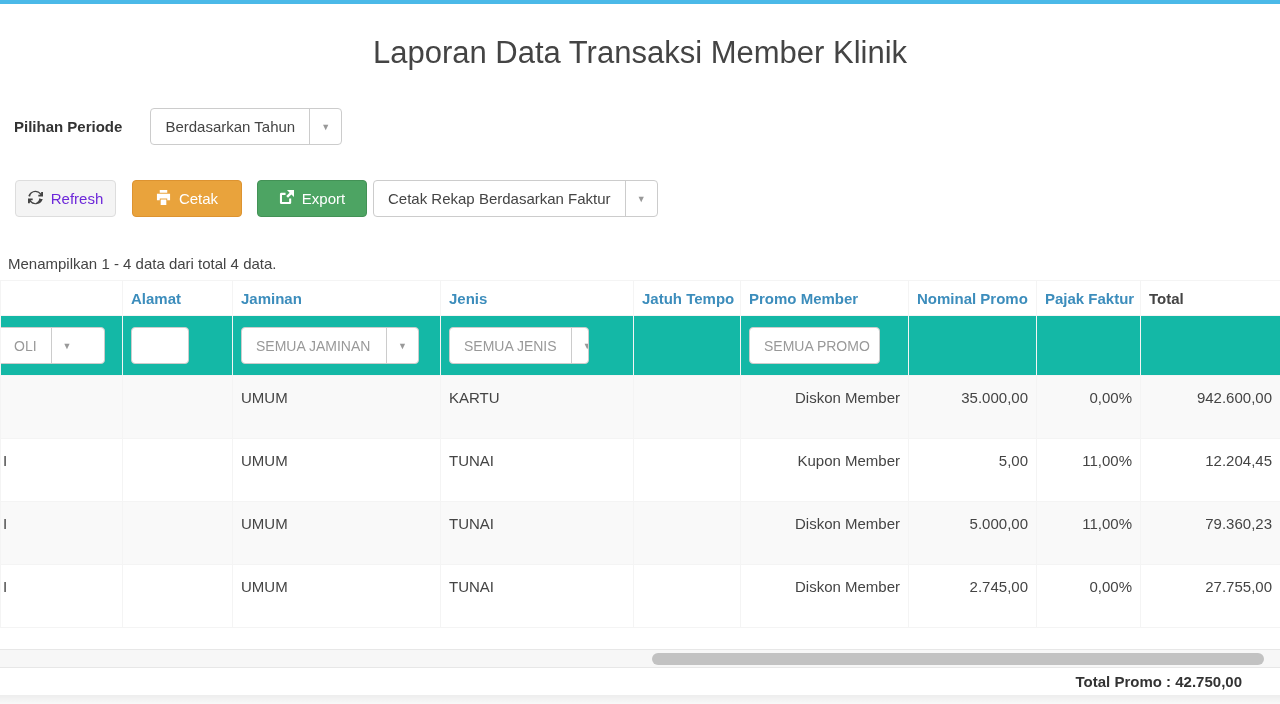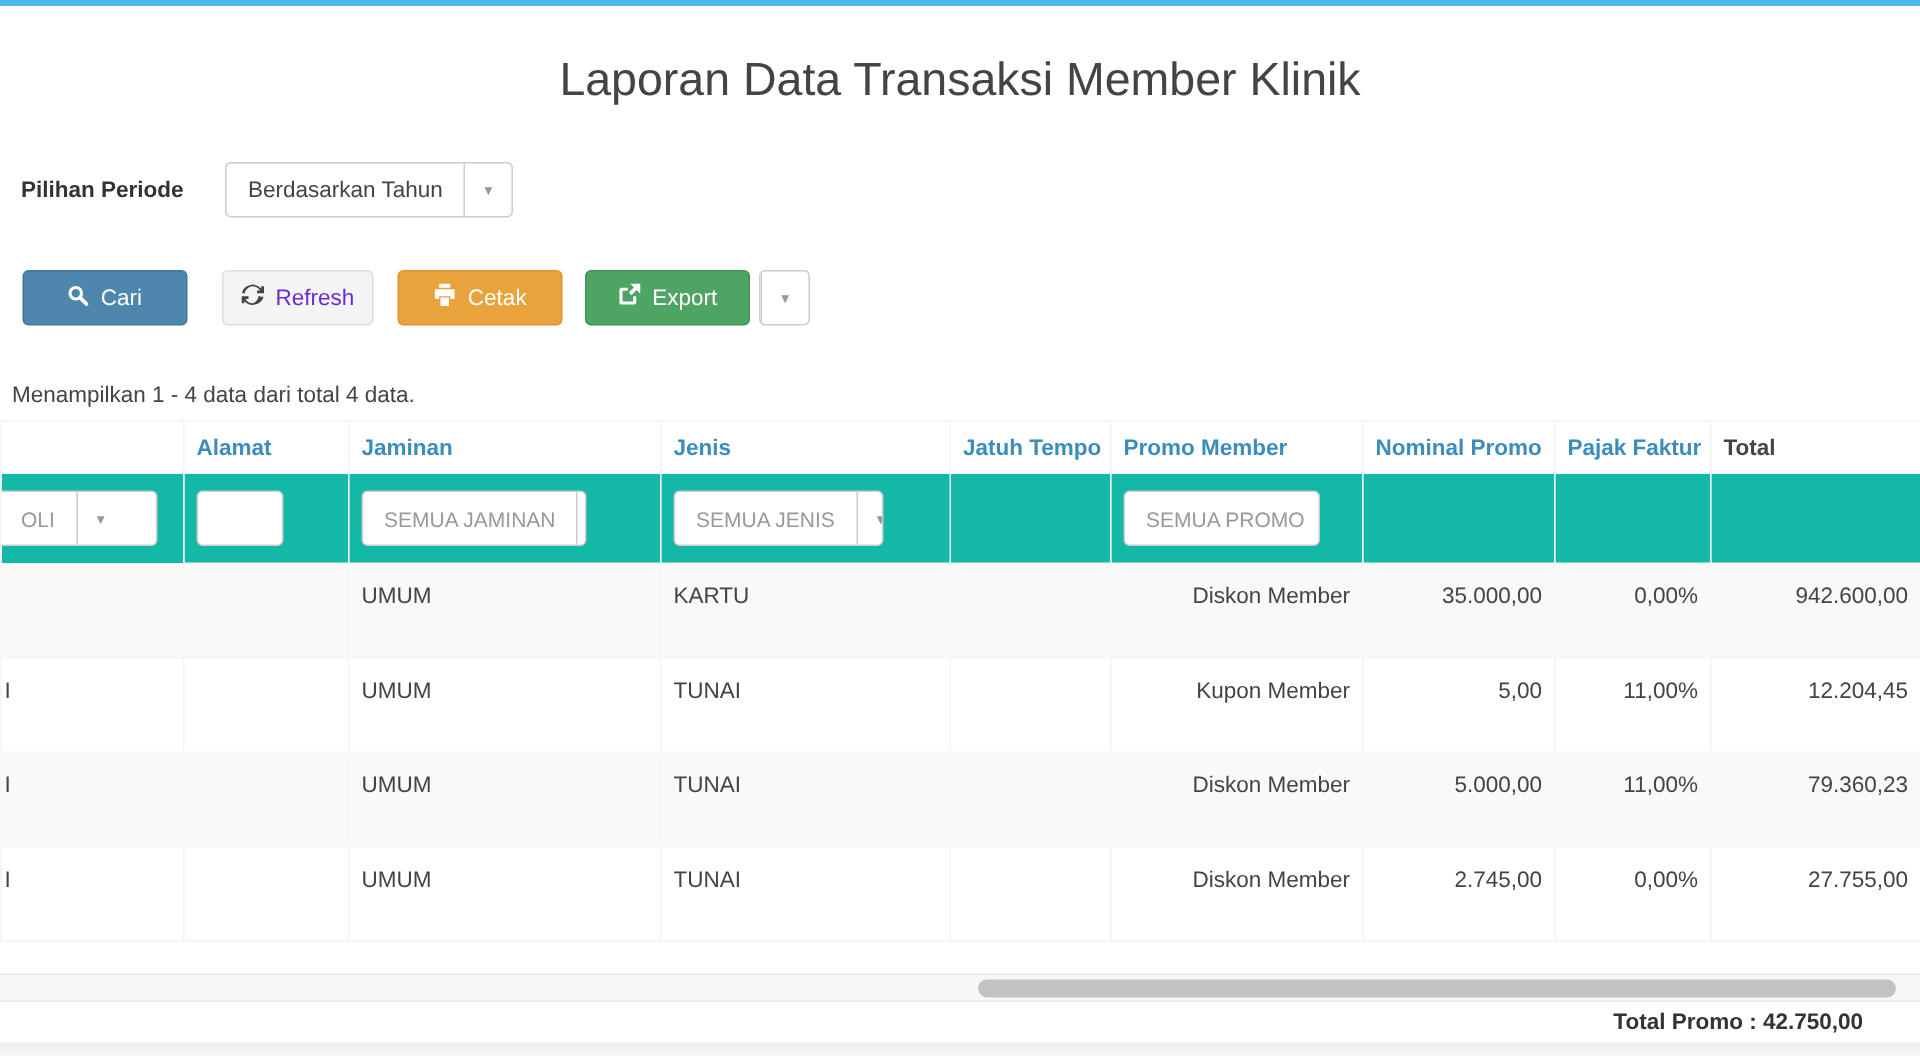--- a/index.html
+++ b/index.html
@@ -86,47 +86,41 @@
 
 <div class="period-row">
   <span class="period-label">Pilihan Periode</span>
   <div class="select-box">
     <span class="select-text">Berdasarkan Tahun</span>
     <span class="select-caret">▼</span>
   </div>
 </div>
 
 <div class="btn-row">
-  <button class="btn btn-cari">
-    <span><svg width="14" height="14" viewBox="0 0 16 16">
-          <circle cx="6.3" cy="6.3" r="4.4" fill="none" stroke="#fff" stroke-width="2.4"></circle>
-          <line x1="9.8" y1="9.8" x2="14.6" y2="14.6" stroke="#fff" stroke-width="2.8" stroke-linecap="round"></line>
-        </svg></span>
-    <span>Cari</span>
-  </button>
   <button class="btn btn-refresh">
     <span><svg width="15" height="15" viewBox="0 0 16 16">
           <path fill="#444" d="M8 2a6 6 0 0 1 5.2 3H11v2h5V2h-2v1.6A8 8 0 0 0 .3 6.5l1.9.6A6 6 0 0 1 8 2zm6 7.5-1.9-.6A6 6 0 0 1 8 14a6 6 0 0 1-5.2-3H5V9H0v5h2v-1.6A8 8 0 0 0 15.7 9.5z"></path>
         </svg></span>
     <span>Refresh</span>
   </button>
   <button class="btn btn-cetak">
     <span><svg width="15" height="15" viewBox="0 0 16 16">
           <path fill="#fff" d="M4 0h8v3H4zM1 4h14v7h-3V9H4v2H1zM5 10h6v6H5z"></path>
         </svg></span>
     <span>Cetak</span>
   </button>
   <button class="btn btn-export">
     <span><svg width="15" height="15" viewBox="0 0 16 16">
           <path fill="#fff" d="M13 9v4.5a1.5 1.5 0 0 1-1.5 1.5h-9A1.5 1.5 0 0 1 1 13.5v-9A1.5 1.5 0 0 1 2.5 3H7v2.2H3.2v7.6h7.6V9z"></path>
           <path fill="#fff" d="M8.5 0H16v7.5l-2.8-2.8-3.6 3.6-1.9-1.9 3.6-3.6z"></path>
         </svg></span>
     <span>Export</span>
   </button>
   <div class="select-box rekap">
+    <span class="select-text">Cetak Rekap Berdasarkan Faktur</span>
     <span class="select-caret">▼</span>
   </div>
 </div>
 
 <div class="summary">Menampilkan 1 - 4 data dari total 4 data.</div>
 
 <table>
   <colgroup>
     <col style="width:122px">
       <col style="width:110px">
@@ -154,21 +148,21 @@
       <td class="cell-clip">
         <div class="select-box clip-select">
           <span class="select-text">OLI</span>
           <span class="select-caret">▼</span>
         </div>
       </td>
       <td>
         <input class="filter-input" type="text" value="" style="">
       </td>
       <td>
-        <div class="select-box" style="width:150px">
+        <div class="select-box" style="width:178px">
           <span class="select-text muted" style="flex:1">SEMUA JAMINAN</span>
           <span class="select-caret">▼</span>
         </div>
       </td>
       <td>
         <div class="select-box" style="width:140px">
           <span class="select-text muted" style="flex:1">SEMUA JENIS</span>
           <span class="select-caret">▼</span>
         </div>
       </td>

